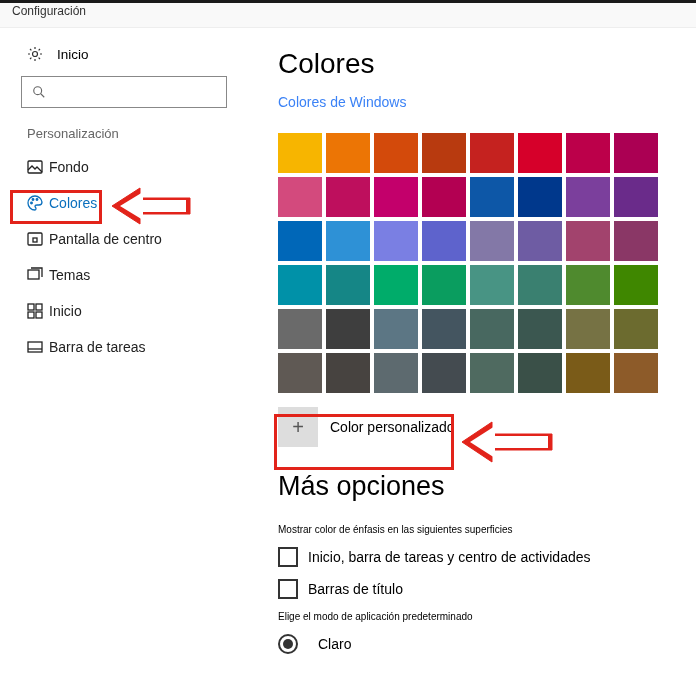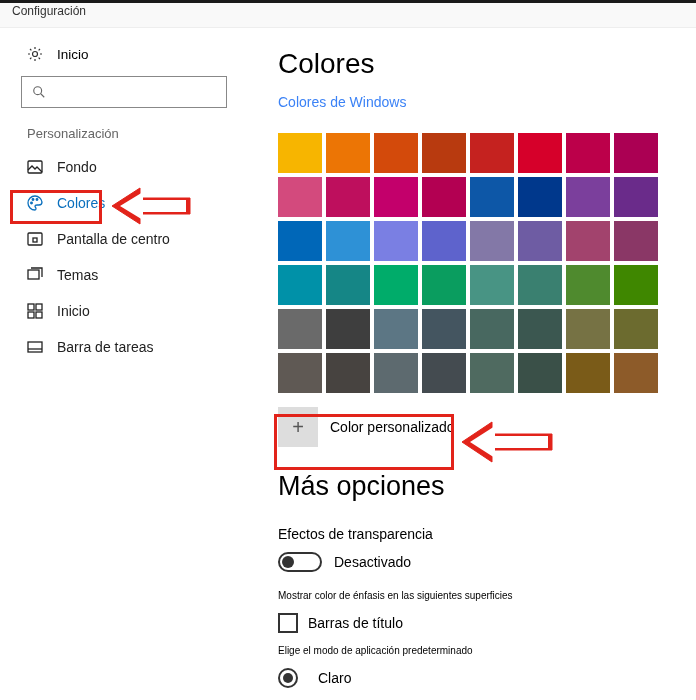--- a/index.html
+++ b/index.html
@@ -11,21 +11,21 @@
 
 .sidebar { width: 248px; padding: 12px 9px; flex-shrink: 0; }
 .home-row { display:flex; align-items:center; gap:14px; padding: 6px 18px 14px; font-size:13.5px; cursor:pointer;}
 .home-row .gear { width:16px; height:16px; display:flex; align-items:center; justify-content:center; color:#333;}
 .searchbox { margin: 0 12px 18px; border:1px solid #888; height:32px; display:flex; align-items:center; padding:0 10px; font-size:13px; color:#666;}
 .searchbox input { border:none; flex:1; font-size:13px; font-style:italic; outline:none; background:transparent; color:#666;}
 .searchbox .mag { width:14px; height:14px; color:#666;}
 
 .section-label { padding: 0 18px 8px; font-size:13px; color:#666; }
 
-.nav-item { display:flex; align-items:center; gap:14px; padding:10px 18px; font-size:14px; cursor:pointer; color:#222; position:relative;}
+.nav-item { display:flex; align-items:center; gap:6px; padding:10px 18px; font-size:14px; cursor:pointer; color:#222; position:relative;}
 .nav-item.active { color:#0a6fbd; }
 .nav-item .icon { width:16px; height:16px; display:flex; align-items:center; justify-content:center; color:inherit;}
 
 .main { flex:1; padding: 20px 8px 0 30px; overflow-y:auto; }
 .main h1 { font-weight:400; font-size:28px; margin-bottom:14px;}
 .sub { font-size:14px; margin-bottom:23px; color:#3b82f6;}
 
 .swatch-grid { display:grid; grid-template-columns: repeat(8, 44px); gap:4px; margin-bottom:14px;}
 .swatch { width:44px; height:40px; cursor:pointer;}
 
@@ -205,32 +205,27 @@
 
     <div class="custom-row">
       <div class="plus-box">
         <span>+</span>
       </div>
       <span>Color personalizado</span>
     </div>
 
     <div class="section-h2">Más opciones</div>
 
-    <div class="toggle-block">
-      <div class="toggle-label">Efectos de transparencia</div>
-      <div class="toggle-row">
-        <div class="toggle">
-            <div class="knob"></div>
-          </div>
-        <span>Desactivado</span>
-      </div>
-    </div>
 
     <div class="desc">Mostrar color de énfasis en las siguientes superficies</div>
 
+    <div class="check-row">
+      <div class="check"></div>
+      <span>Inicio, barra de tareas y centro de actividades</span>
+    </div>
     <div class="check-row">
       <div class="check"></div>
       <span>Barras de título</span>
     </div>
 
     <div class="desc">Elige el modo de aplicación predeterminado</div>
 
     <div class="radio-row">
       <div class="radio sel"></div>
       <span>Claro</span>

